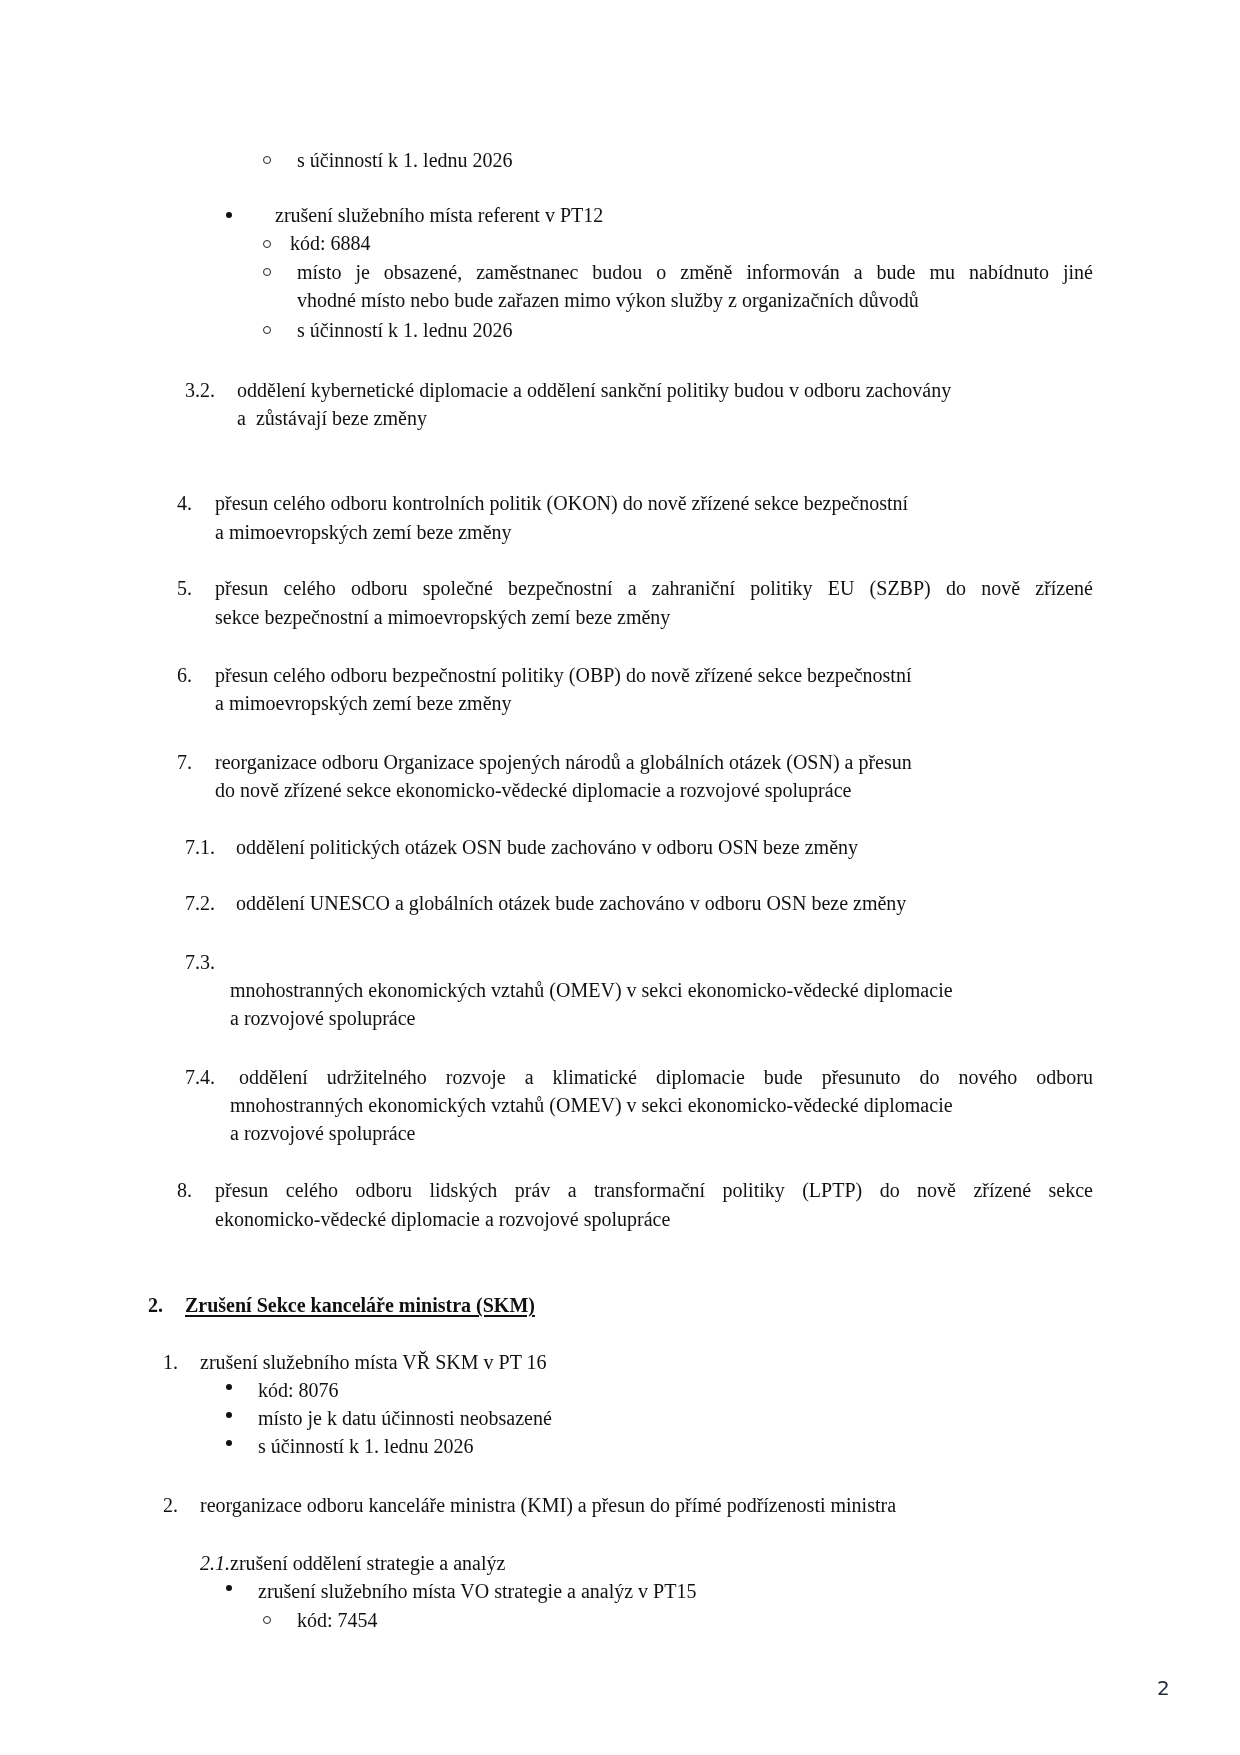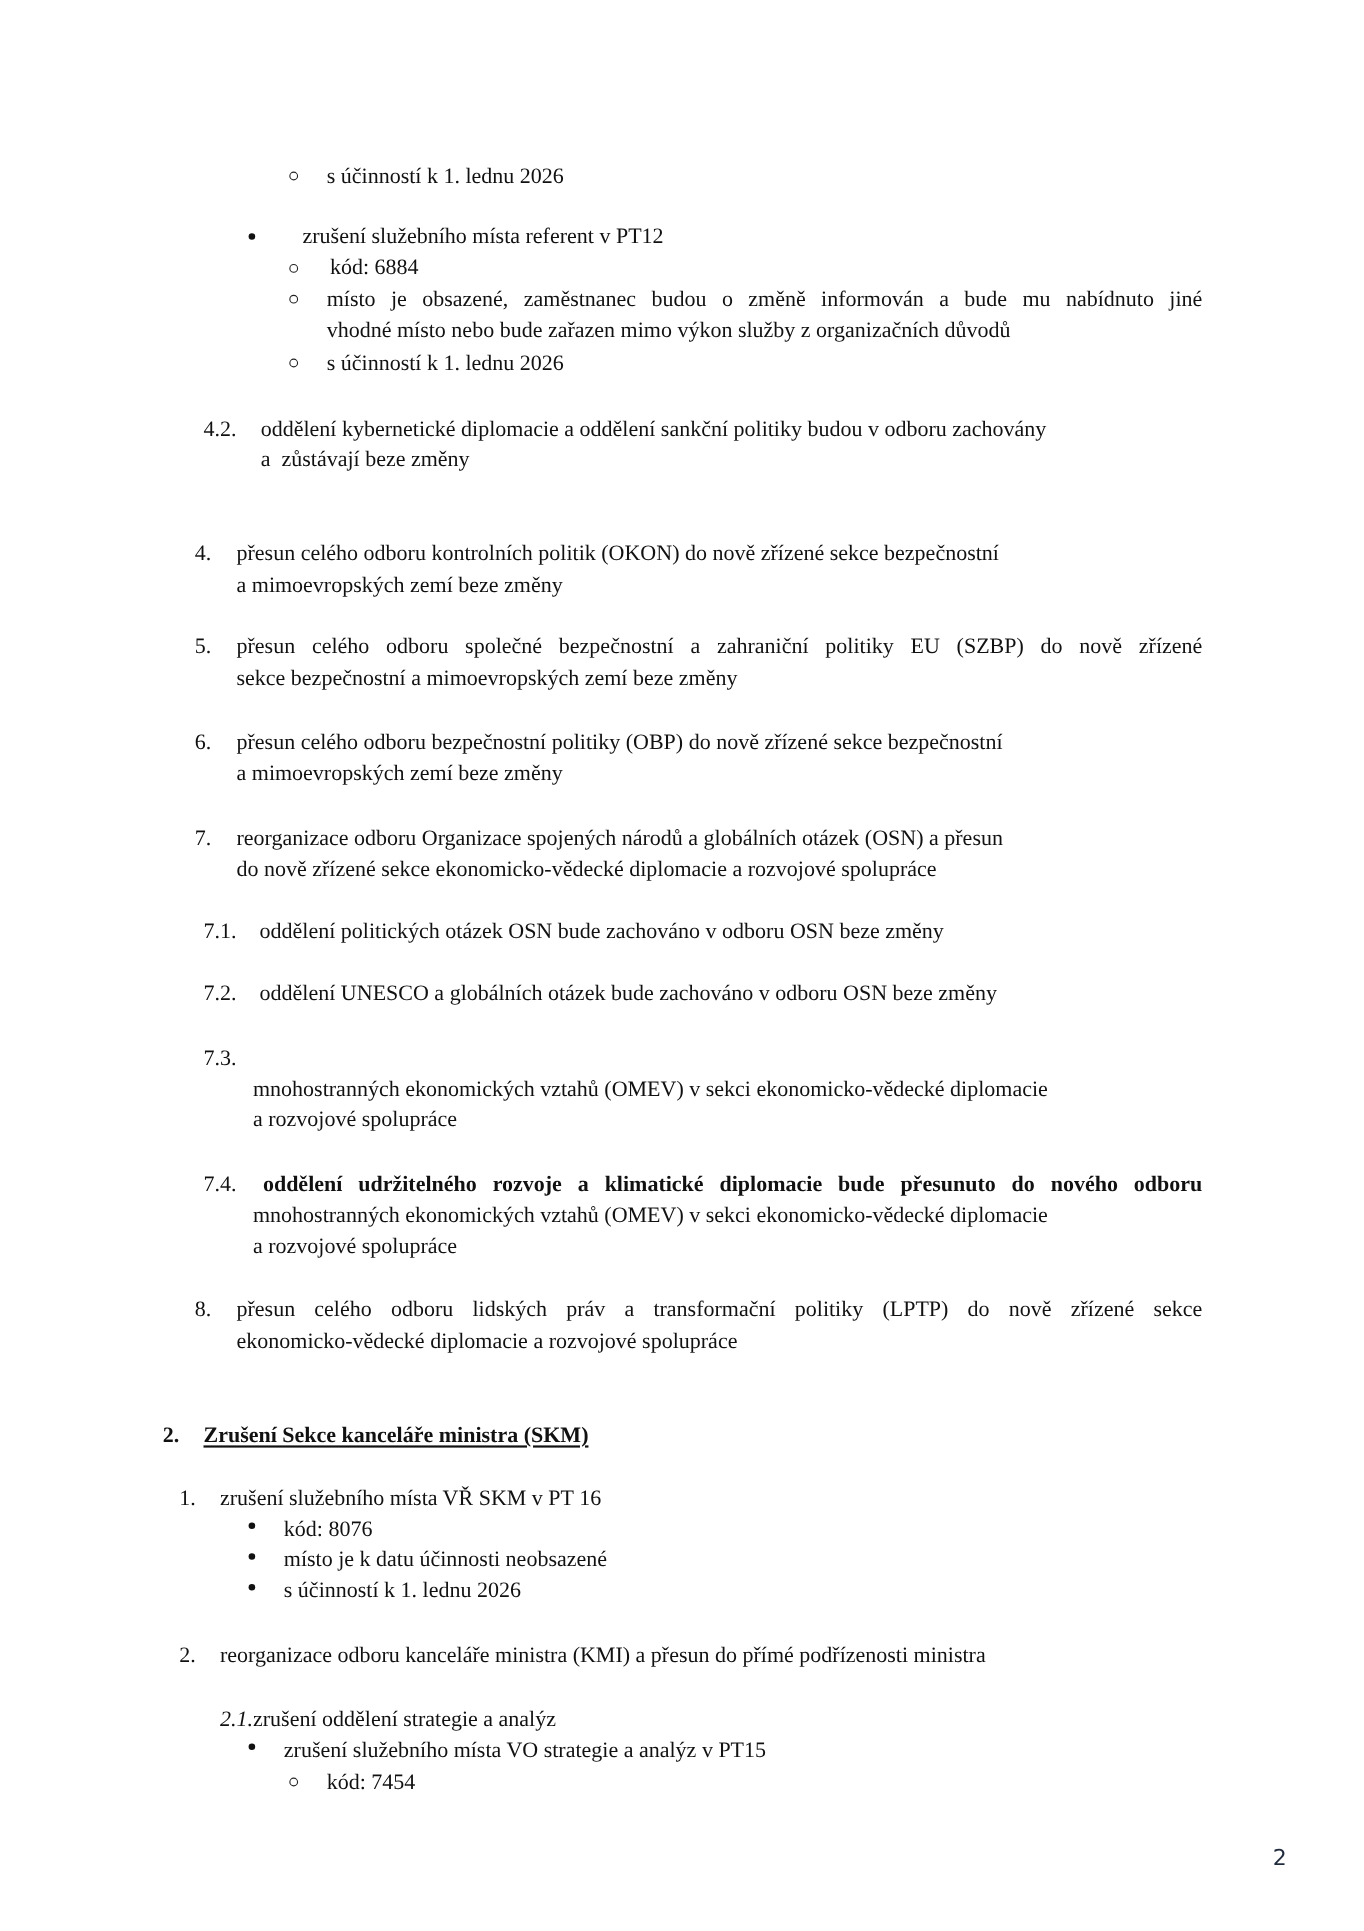--- a/index.html
+++ b/index.html
@@ -19,30 +19,30 @@
 
 <div class="page">
 
   <span class="circle" style="left:263px; top:156px;"></span>
   <div class="ln" style="left:297px; top:146px;">s účinností k 1. lednu 2026</div>
 
   <span class="dot" style="left:226px; top:212px;"></span>
   <div class="ln" style="left:275px; top:201px;">zrušení služebního místa referent v PT12</div>
 
   <span class="circle" style="left:263px; top:240px;"></span>
-  <div class="ln" style="left:300px; top:229px;">kód: 6884</div>
+  <div class="ln" style="left:290px; top:229px;">kód: 6884</div>
 
   <span class="circle" style="left:263px; top:268px;"></span>
   <div class="ln just" style="left:297px; top:258px; width:796px;">místo je obsazené, zaměstnanec budou o změně informován a bude mu nabídnuto jiné</div>
   <div class="ln" style="left:297px; top:286px;">vhodné místo nebo bude zařazen mimo výkon služby z organizačních důvodů</div>
 
   <span class="circle" style="left:263px; top:326px;"></span>
   <div class="ln" style="left:297px; top:316px;">s účinností k 1. lednu 2026</div>
 
-  <div class="ln" style="left:185px; top:376px;">4.2.</div>
+  <div class="ln" style="left:185px; top:376px;">3.2.</div>
   <div class="ln" style="left:237px; top:376px;">oddělení kybernetické diplomacie a oddělení sankční politiky budou v odboru zachovány</div>
   <div class="ln" style="left:237px; top:404px; white-space:pre;">a  zůstávají beze změny</div>
 
   <div class="ln" style="left:177px; top:489px;">4.</div>
   <div class="ln" style="left:215px; top:489px;">přesun celého odboru kontrolních politik (OKON) do nově zřízené sekce bezpečnostní</div>
   <div class="ln" style="left:215px; top:518px;">a mimoevropských zemí beze změny</div>
 
   <div class="ln" style="left:177px; top:574px;">5.</div>
   <div class="ln" style="left:215px; top:603px;">sekce bezpečnostní a mimoevropských zemí beze změny</div>
   <div class="ln just" style="left:215px; top:574px; width:878px;">přesun celého odboru společné bezpečnostní a zahraniční politiky EU (SZBP) do nově zřízené</div>
@@ -59,21 +59,21 @@
   <div class="ln" style="left:236px; top:833px;">oddělení politických otázek OSN bude zachováno v odboru OSN beze změny</div>
 
   <div class="ln" style="left:185px; top:889px;">7.2.</div>
   <div class="ln" style="left:236px; top:889px;">oddělení UNESCO a globálních otázek bude zachováno v odboru OSN beze změny</div>
 
   <div class="ln" style="left:185px; top:948px;text-align:center;">7.3.</div>
   <div class="ln" style="left:230px; top:976px;">mnohostranných ekonomických vztahů (OMEV) v sekci ekonomicko-vědecké diplomacie</div>
   <div class="ln" style="left:230px; top:1004px;">a rozvojové spolupráce</div>
 
   <div class="ln" style="left:185px; top:1063px;">7.4.</div>
-  <div class="ln just" style="left:239px; top:1063px; width:854px;font-weight:bold;">oddělení udržitelného rozvoje a klimatické diplomacie bude přesunuto do nového odboru</div>
+  <div class="ln just" style="left:239px; top:1063px; width:854px;">oddělení udržitelného rozvoje a klimatické diplomacie bude přesunuto do nového odboru</div>
   <div class="ln" style="left:230px; top:1091px;">mnohostranných ekonomických vztahů (OMEV) v sekci ekonomicko-vědecké diplomacie</div>
   <div class="ln" style="left:230px; top:1119px;">a rozvojové spolupráce</div>
 
   <div class="ln" style="left:177px; top:1176px;">8.</div>
   <div class="ln just" style="left:215px; top:1176px; width:878px;">přesun celého odboru lidských práv a transformační politiky (LPTP) do nově zřízené sekce</div>
   <div class="ln" style="left:215px; top:1205px;">ekonomicko-vědecké diplomacie a rozvojové spolupráce</div>
 
   <div class="ln hd" style="left:148px; top:1291px;">2.</div>
   <div class="ln hd hd-text" style="left:185px; top:1291px;">Zrušení Sekce kanceláře ministra (SKM)</div>
 

